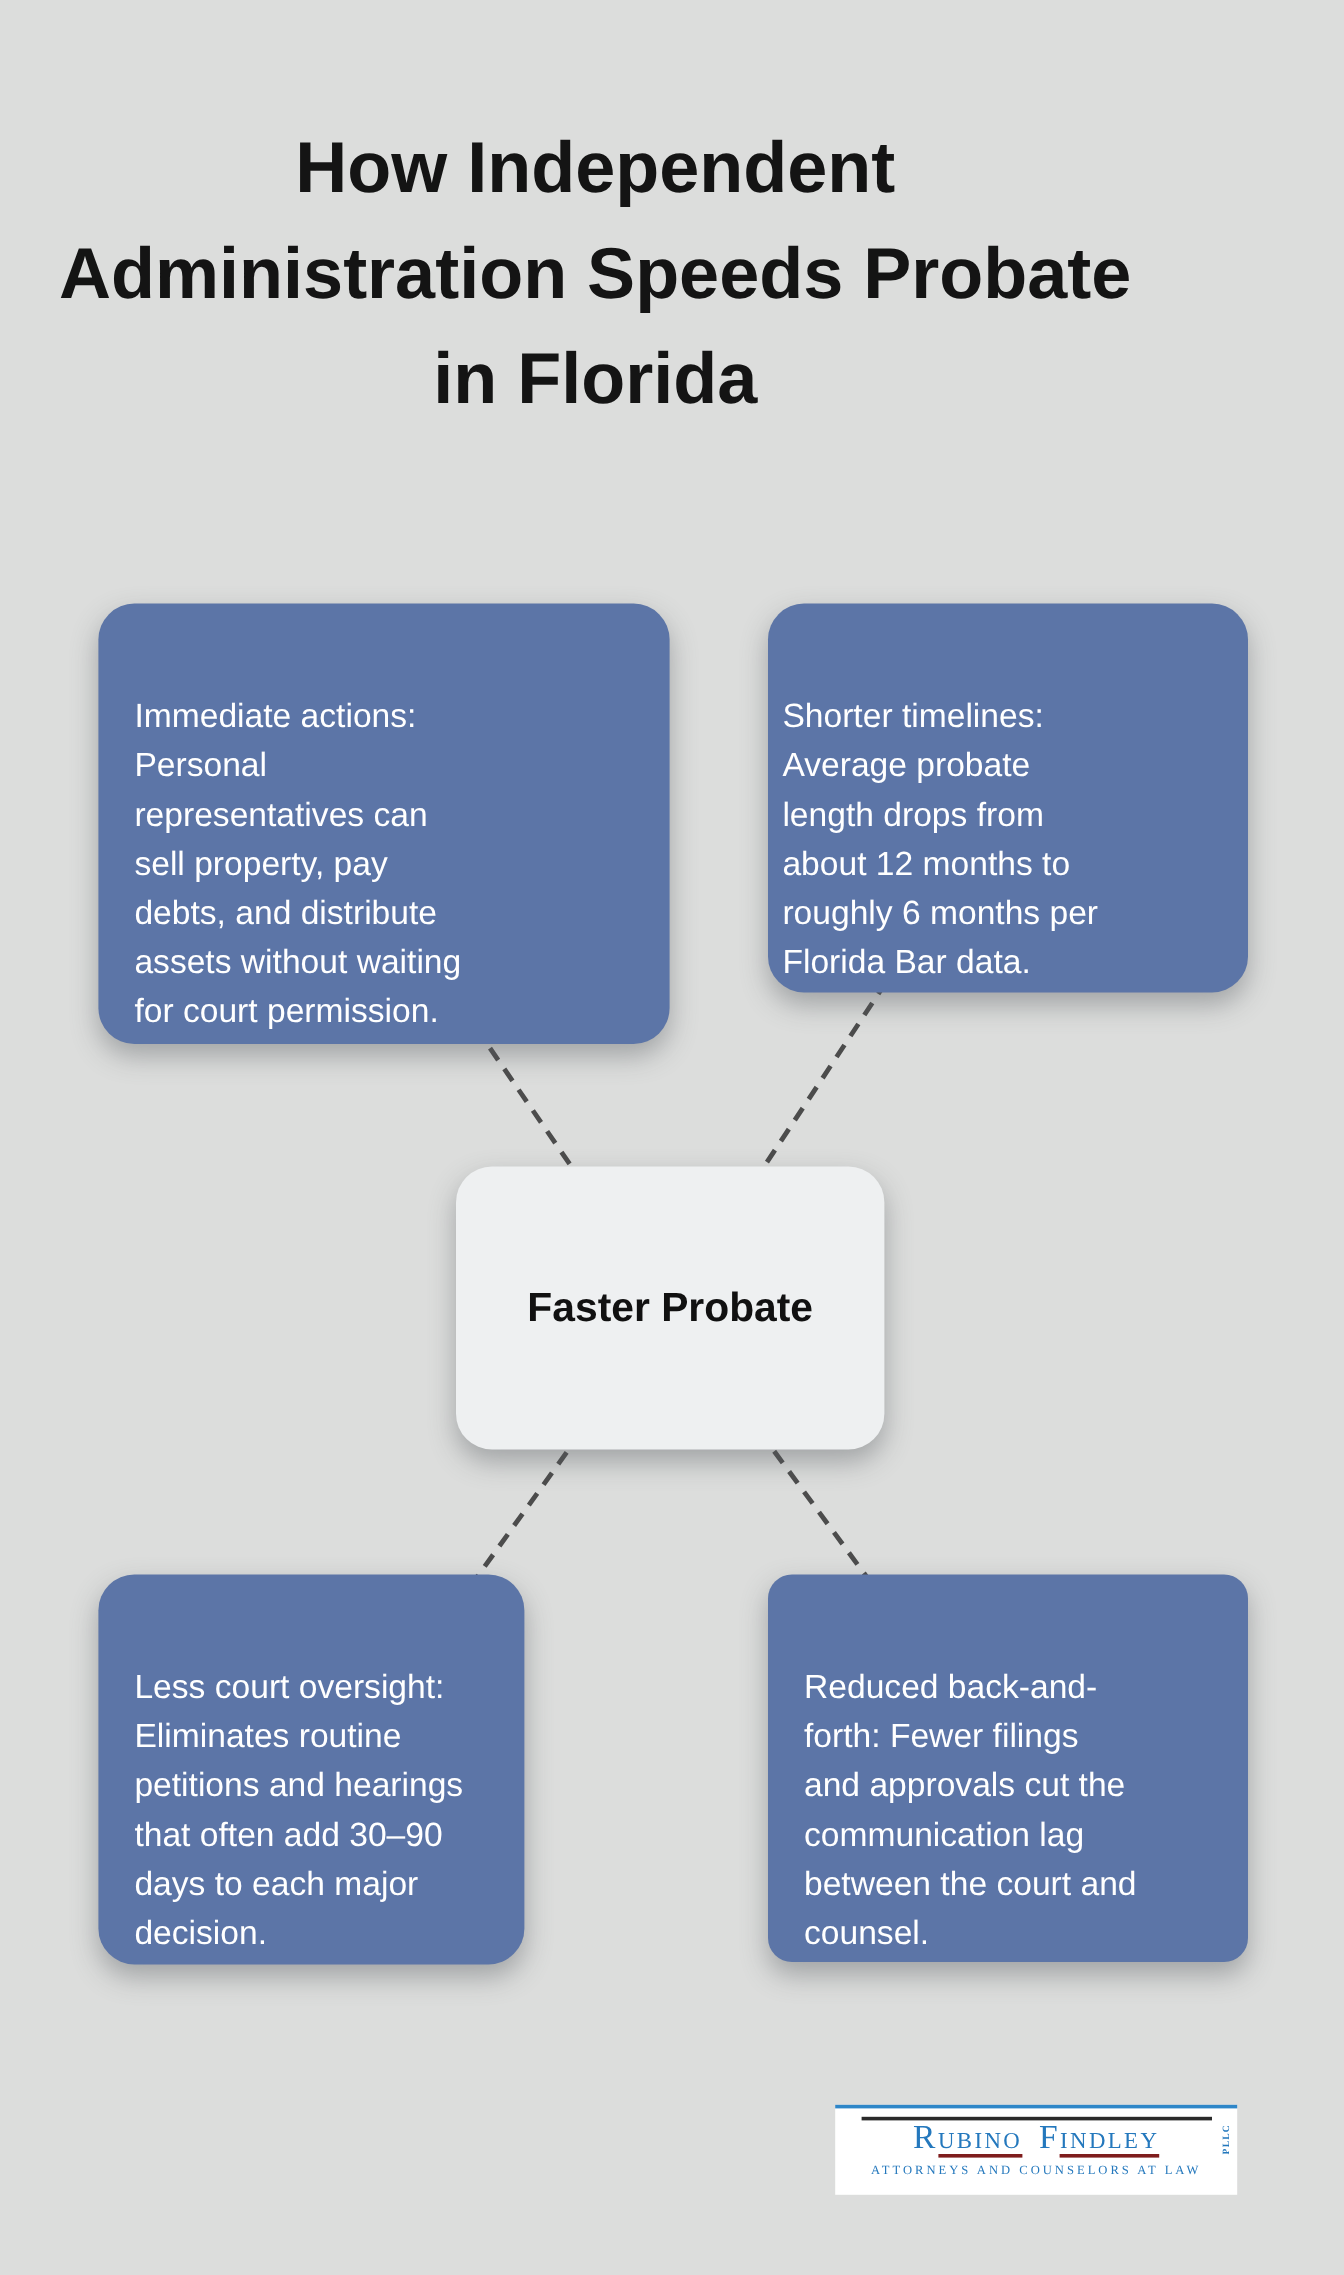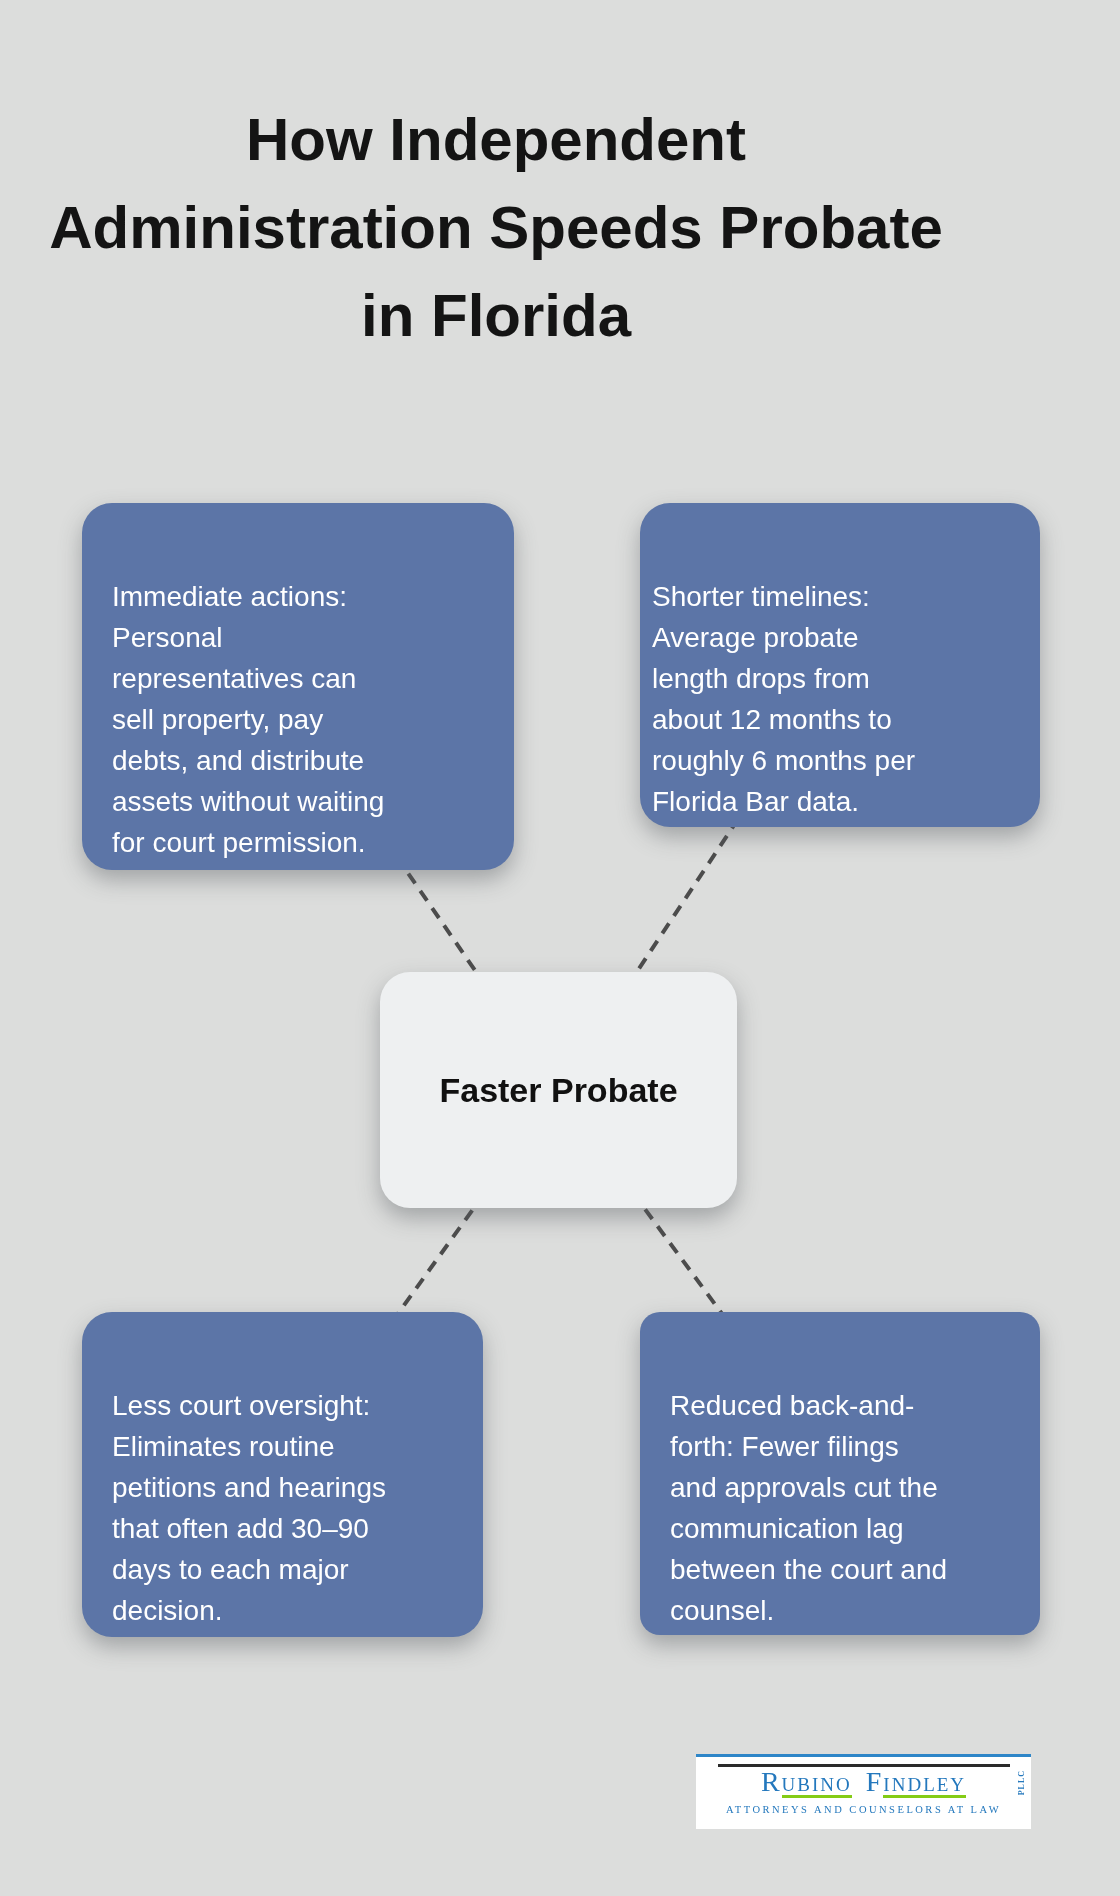--- a/index.html
+++ b/index.html
@@ -13,41 +13,41 @@
     color:#141414; white-space:pre-line;
   }
   svg.connectors {position:absolute; left:0; top:0;}
   .card {
     position:absolute; box-sizing:border-box;
     background:#5c75a7; border-radius:30px;
     color:#ffffff; font-size:28px; line-height:41px;
     padding:32px 24px 0 30px; white-space:pre-line;
     box-shadow:0 10px 22px rgba(90,95,100,0.45);
   }
-  #card-tl {left:82px;  top:503px;  width:432px; height:367px;}
+  #card-tl {left:82px;  top:503px;  width:476px; height:367px;}
   #card-tr {left:640px; top:503px;  width:400px; height:324px;padding-left:12px;}
-  #card-bl {left:82px;  top:1312px; width:401px; height:325px;}
+  #card-bl {left:82px;  top:1312px; width:355px; height:325px;}
   #card-br {left:640px; top:1312px; width:400px; height:323px;border-radius:20px;}
   .center-node {
     position:absolute; left:380px; top:972px; width:357px; height:236px;
     background:#eef0f1; border-radius:30px;
     display:flex; align-items:center; justify-content:center;
     font-size:34px; font-weight:bold; color:#111111;
     box-shadow:0 10px 22px rgba(90,95,100,0.45);
   }
   .logo {
     position:absolute; left:696px; top:1754px; width:335px; height:75px;
     background:#ffffff; border-top:3px solid #2e86c8; box-sizing:border-box;
     display:flex; flex-direction:column; align-items:center;
     font-family:"Liberation Serif", serif;
   }
   .logo-topline {width:292px; height:3px; background:#2a2a2a; margin-top:7px;}
   .logo-name {display:flex; align-items:baseline; color:#2478bd; letter-spacing:2px; line-height:1; margin-top:1px;}
   .logo-ini  {font-size:28px;}
-  .logo-rest {font-size:19px; border-bottom:3px solid #84cc16; padding-bottom:1px;}
+  .logo-rest {font-size:19px; border-bottom:3px solid #7f1d1d; padding-bottom:1px;}
   .logo-gap  {width:14px;}
   .logo-suffix {
     position:absolute; right:5px; top:13px;
     writing-mode:vertical-rl; transform:rotate(180deg);
     font-size:8px; color:#2478bd; letter-spacing:1px; font-weight:bold;
   }
   .logo-tagline {font-size:10.5px; color:#2478bd; letter-spacing:2.5px; margin-top:6px; font-weight:normal;}
 </style>
 </head>
 <body>

